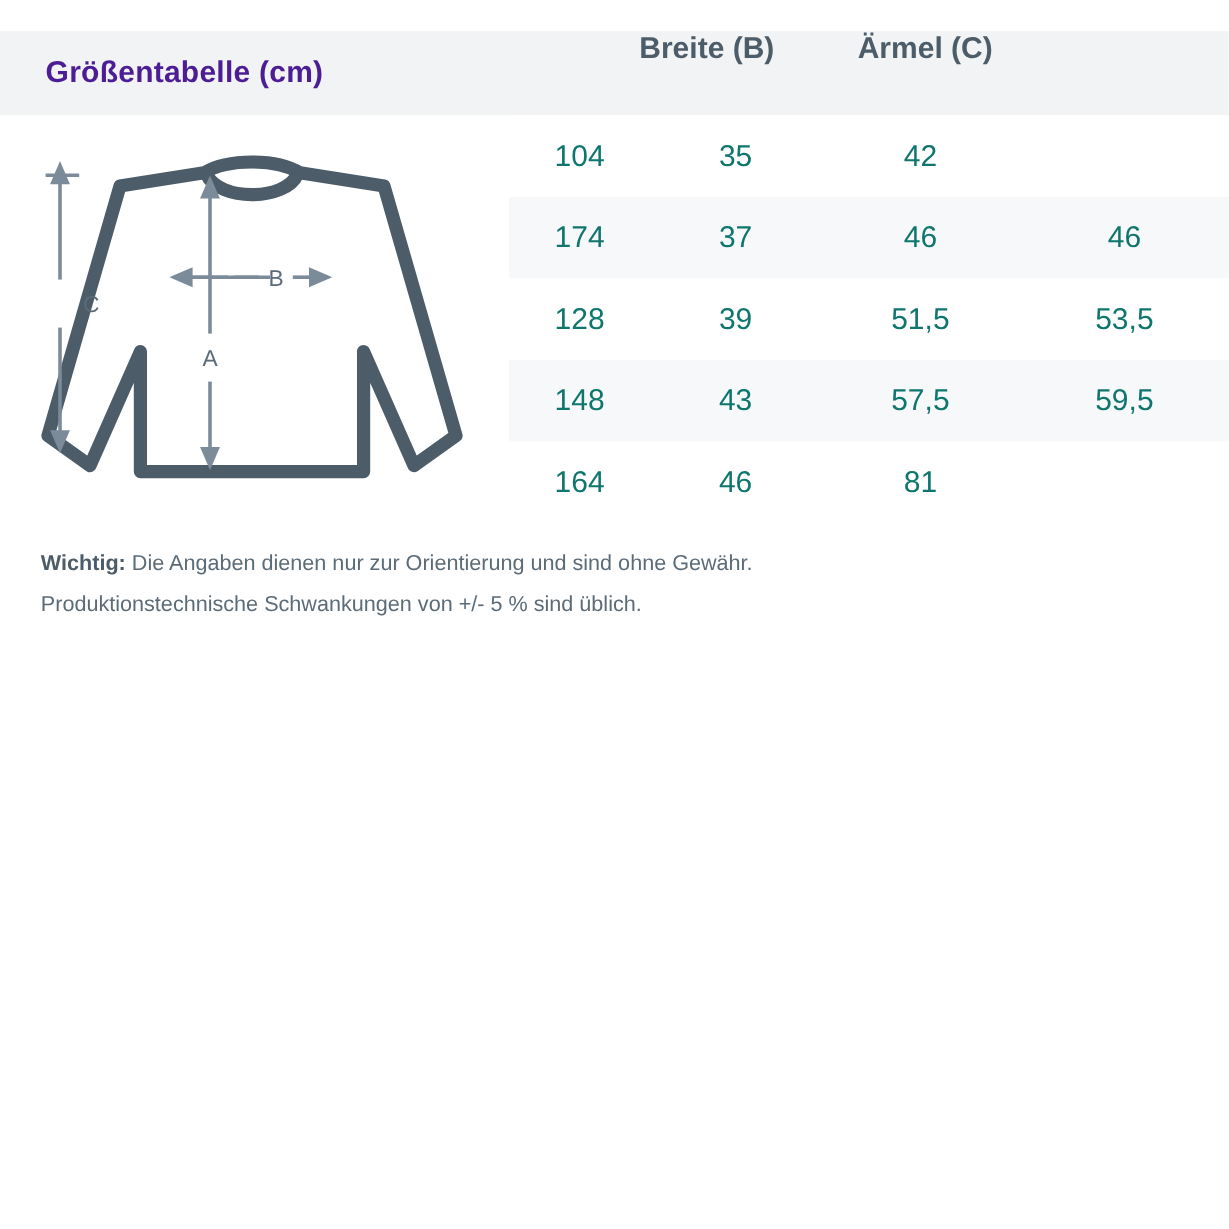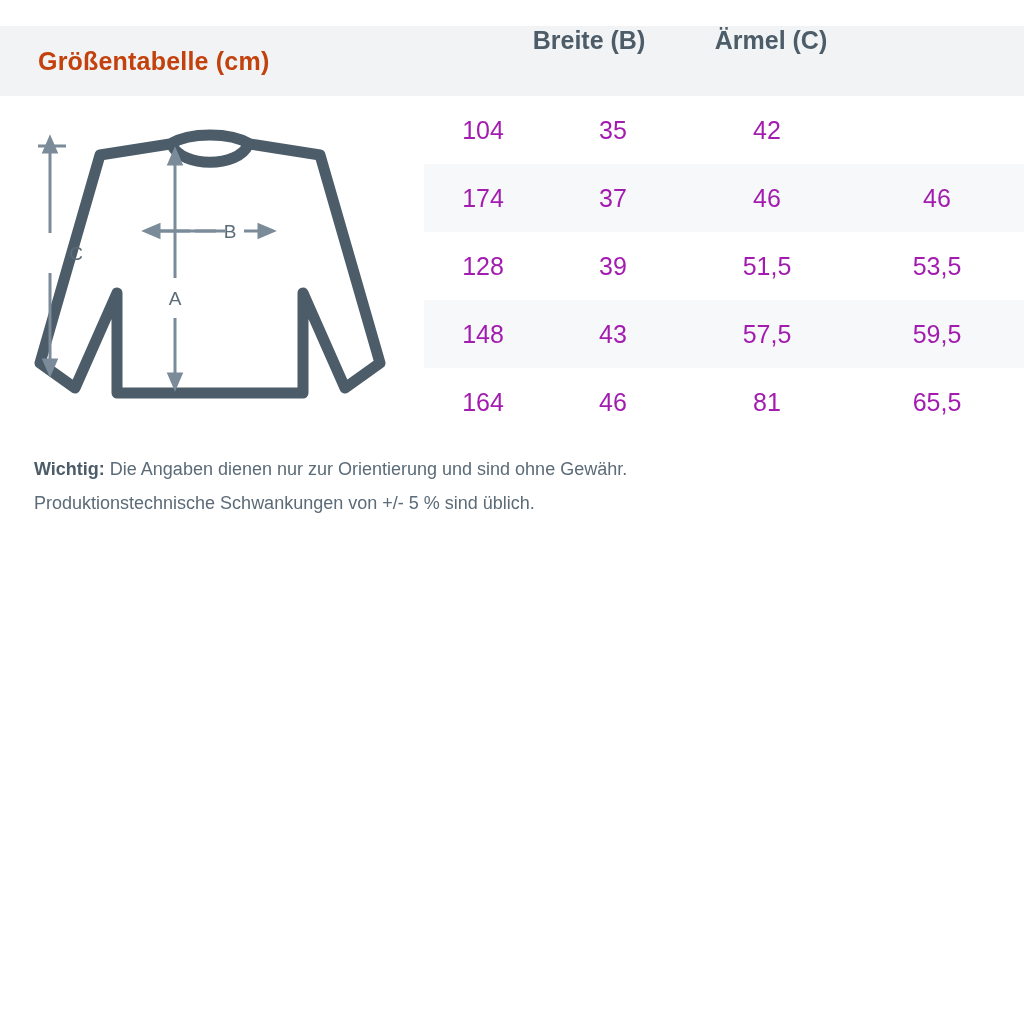--- a/index.html
+++ b/index.html
@@ -29,21 +29,21 @@
     display: flex;
     align-items: center;
   }
   .header-title {
     position: absolute;
     left: 38px;
     top: 50%;
     transform: translateY(-50%);
     font-size: 25px;
     font-weight: bold;
-    color: #c2410c;
+    color: #4c1d95;
     letter-spacing: 0.2px;
   }
   .header-cols {
     position: absolute;
     left: 424px;
     top: 0;
     width: 600px;
     height: 70px;
     display: flex;
     align-items: flex-start;
@@ -68,21 +68,21 @@
   }
   .row {
     display: flex;
     align-items: center;
     height: 68px;
     background: #ffffff;
   }
   .row.alt { background: #f7f8f9; }
   .cell {
     font-size: 25px;
-    color: #a21caf;
+    color: #0f766e;
     text-align: center;
   }
   .cell.c0 { width: 118px; }
   .cell.c1 { width: 142px; }
   .cell.c2 { width: 166px; }
   .cell.c3 { width: 174px; }
 
   
   .illustration {
     position: absolute;
@@ -189,21 +189,20 @@
     <div class="row alt">
       <div class="cell c0">148</div>
       <div class="cell c1">43</div>
       <div class="cell c2">57,5</div>
       <div class="cell c3">59,5</div>
     </div>
     <div class="row">
       <div class="cell c0">164</div>
       <div class="cell c1">46</div>
       <div class="cell c2">81</div>
-      <div class="cell c3">65,5</div>
     </div>
   </div>
 
   <div class="note">
     <span><b>Wichtig:</b><span> Die Angaben dienen nur zur Orientierung und sind ohne Gewähr.</span></span><br>
     <span>Produktionstechnische Schwankungen von +/- 5 % sind üblich.</span>
   </div>
 
 </div>
 

